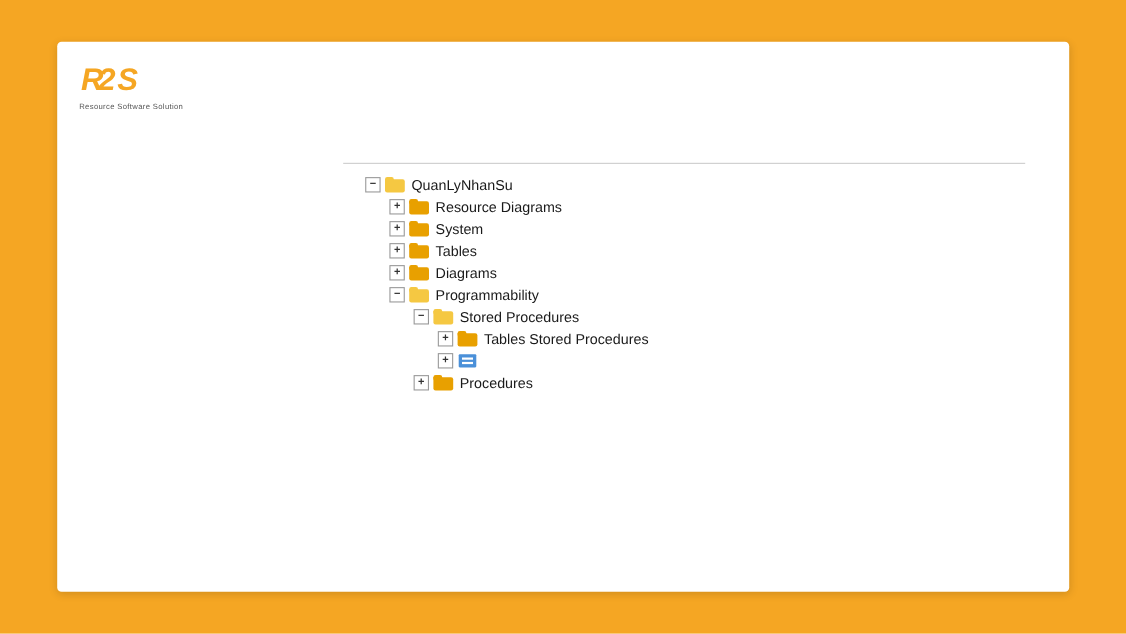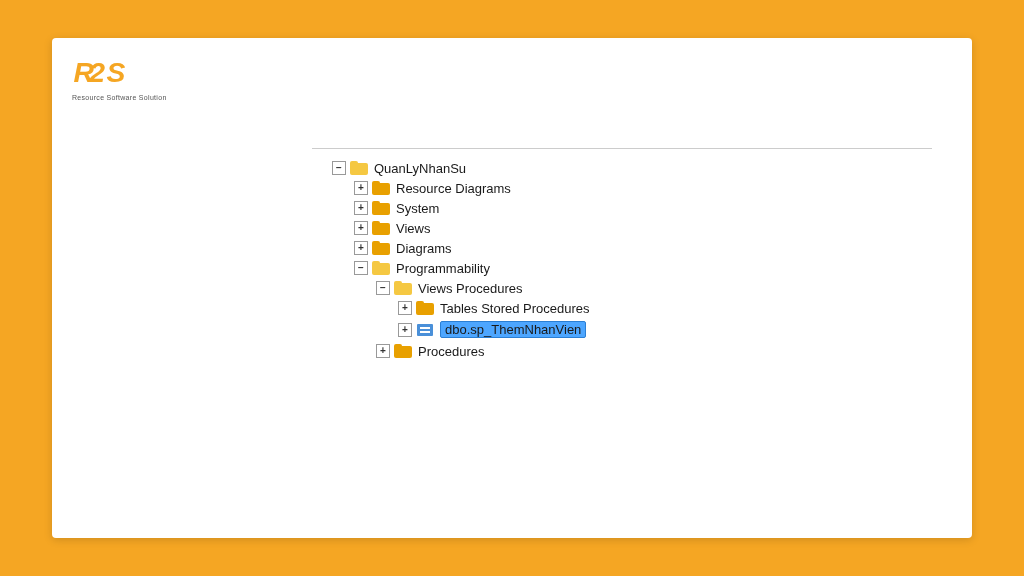--- a/index.html
+++ b/index.html
@@ -241,53 +241,52 @@
 
     <div class="tree-node indent-1">
       <span class="expander">+</span>
       <span class="folder-icon folder-closed"></span>
       <span class="node-text">System</span>
     </div>
 
     <div class="tree-node indent-1">
       <span class="expander">+</span>
       <span class="folder-icon folder-closed"></span>
-      <span class="node-text">Views</span>
+      <span class="node-text">Tables</span>
     </div>
 
     <div class="tree-node indent-1">
       <span class="expander">+</span>
       <span class="folder-icon folder-closed"></span>
       <span class="node-text">Diagrams</span>
     </div>
 
     <div class="tree-node indent-1">
       <span class="expander">−</span>
       <span class="folder-icon folder-open"></span>
       <span class="node-text">Programmability</span>
     </div>
 
     <div class="tree-node indent-2">
       <span class="expander">−</span>
       <span class="folder-icon folder-open"></span>
-      <span class="node-text">Views Procedures</span>
+      <span class="node-text">Stored Procedures</span>
     </div>
 
     <div class="tree-node indent-3">
       <span class="expander">+</span>
       <span class="folder-icon folder-closed"></span>
       <span class="node-text">Tables Stored Procedures</span>
     </div>
 
     <div class="tree-node indent-3">
       <span class="expander">+</span>
       <span class="proc-icon">
         <span class="proc-icon-inner"></span>
       </span>
-      <span class="node-text selected-item">dbo.sp_ThemNhanVien</span>
     </div>
 
     <div class="tree-node indent-2">
       <span class="expander">+</span>
       <span class="folder-icon folder-closed"></span>
       <span class="node-text">Procedures</span>
     </div>
 
   </div>
 </div>

